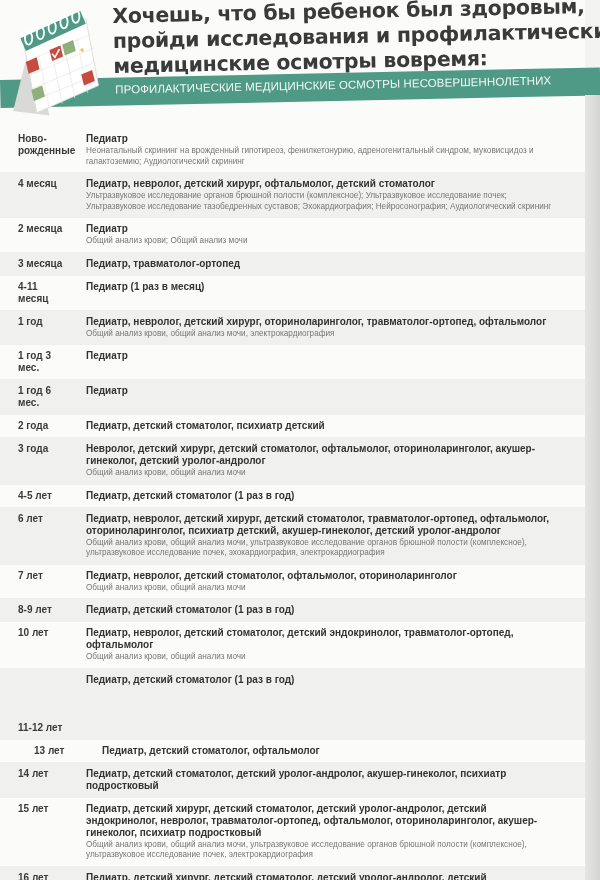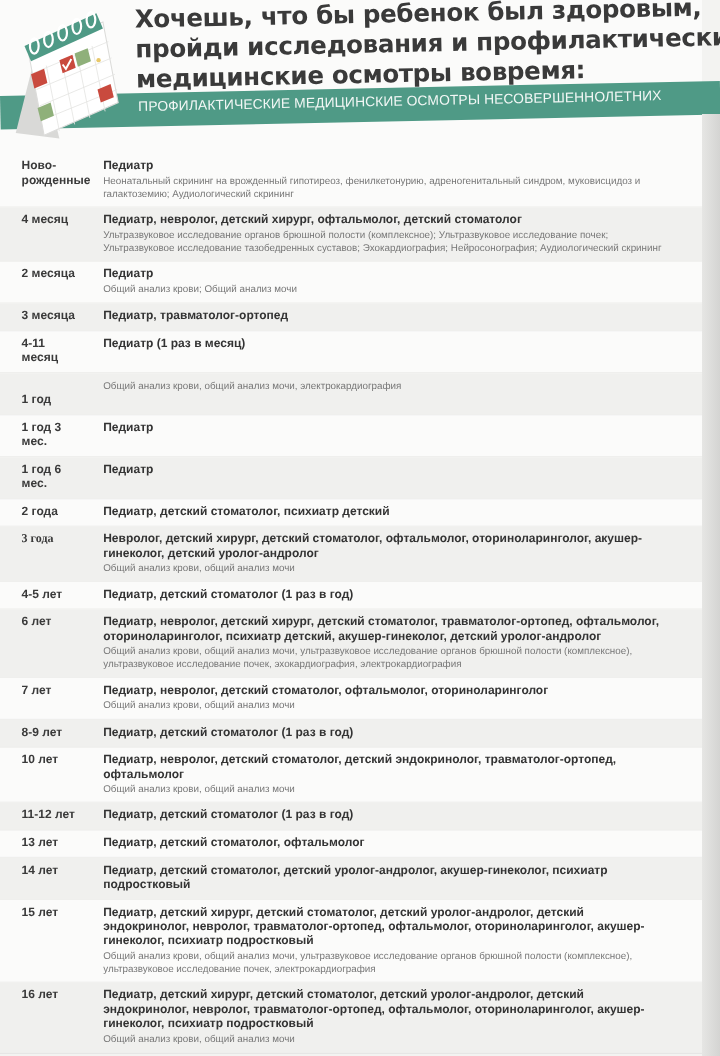--- a/index.html
+++ b/index.html
@@ -134,22 +134,23 @@
           <div class="specialists">Педиатр, травматолог-ортопед</div>
         </div>
       </div>
       <div class="row">
         <div class="age" style="white-space: pre-line;">4-11 месяц</div>
         <div class="content">
           <div class="specialists">Педиатр (1 раз в месяц)</div>
         </div>
       </div>
       <div class="row">
-        <div class="age" style="white-space: pre-line; margin-top: 12px;">1 год</div>
-        <div class="content">
+        <div class="age" style="white-space: pre-line;">1 год</div>
+        <div class="content">
+          <div class="specialists">Педиатр, невролог, детский хирург, оториноларинголог, травматолог-ортопед, офтальмолог</div>
           <div class="tests">Общий анализ крови, общий анализ мочи, электрокардиография</div>
         </div>
       </div>
       <div class="row">
         <div class="age" style="white-space: pre-line;">1 год 3 мес.</div>
         <div class="content">
           <div class="specialists">Педиатр</div>
         </div>
       </div>
       <div class="row">
@@ -158,21 +159,21 @@
           <div class="specialists">Педиатр</div>
         </div>
       </div>
       <div class="row">
         <div class="age" style="white-space: pre-line;">2 года</div>
         <div class="content">
           <div class="specialists">Педиатр, детский стоматолог, психиатр детский</div>
         </div>
       </div>
       <div class="row">
-        <div class="age" style="white-space: pre-line; font-family: Liberation Serif, serif;">3 года</div>
+        <div class="age" style="white-space: pre-line;">3 года</div>
         <div class="content">
           <div class="specialists">Невролог, детский хирург, детский стоматолог, офтальмолог, оториноларинголог, акушер-гинеколог, детский уролог-андролог</div>
           <div class="tests">Общий анализ крови, общий анализ мочи</div>
         </div>
       </div>
       <div class="row">
         <div class="age" style="white-space: pre-line;">4-5 лет</div>
         <div class="content">
           <div class="specialists">Педиатр, детский стоматолог (1 раз в год)</div>
         </div>
@@ -198,27 +199,27 @@
         </div>
       </div>
       <div class="row">
         <div class="age" style="white-space: pre-line;">10 лет</div>
         <div class="content">
           <div class="specialists">Педиатр, невролог, детский стоматолог, детский эндокринолог, травматолог-ортопед, офтальмолог</div>
           <div class="tests">Общий анализ крови, общий анализ мочи</div>
         </div>
       </div>
       <div class="row">
-        <div class="age" style="white-space: pre-line;">11-12 лет</div>
+        <div class="age" style="white-space: pre-line; margin-top: 48px;">11-12 лет</div>
         <div class="content">
           <div class="specialists">Педиатр, детский стоматолог (1 раз в год)</div>
         </div>
       </div>
       <div class="row">
-        <div class="age" style="white-space: pre-line;">13 лет</div>
+        <div class="age" style="white-space: pre-line; margin-left: 16px;">13 лет</div>
         <div class="content">
           <div class="specialists">Педиатр, детский стоматолог, офтальмолог</div>
         </div>
       </div>
       <div class="row">
         <div class="age" style="white-space: pre-line;">14 лет</div>
         <div class="content">
           <div class="specialists">Педиатр, детский стоматолог, детский уролог-андролог, акушер-гинеколог, психиатр подростковый</div>
         </div>
       </div>

